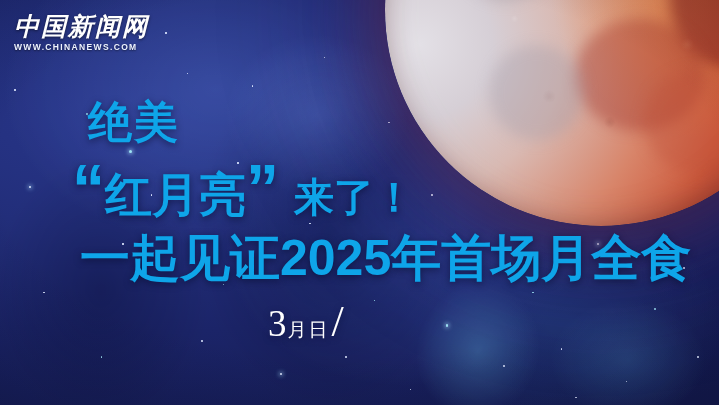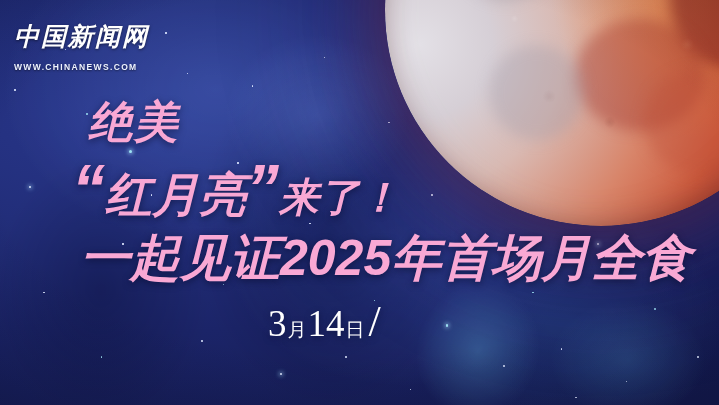--- a/index.html
+++ b/index.html
@@ -85,49 +85,49 @@
       radial-gradient(10px 10px at 70% 58%, rgba(255,190,150,.35), rgba(0,0,0,0) 70%),
       radial-gradient(7px 7px at 84% 40%, rgba(120,30,28,.5), rgba(0,0,0,0) 70%),
       radial-gradient(6px 6px at 46% 26%, rgba(255,210,150,.4), rgba(0,0,0,0) 70%);
   }
   .moon-limb{
     position:absolute;inset:0;border-radius:50%;
     box-shadow:inset -10px 6px 34px rgba(60,10,14,.55), inset 20px 0 40px rgba(255,255,255,.10);
   }
 
   
-  .logo{position:absolute;left:14px;top:24px;}
+  .logo{position:absolute;left:14px;top:14px;}
   .logo-zh{
     font-family:"Liberation Serif", serif;
     color:#ffffff;font-size:25px;font-weight:700;
     letter-spacing:2px;line-height:1;
     font-style:italic;
     text-shadow:0 1px 3px rgba(0,0,0,.5);
     white-space:nowrap;
   }
   .logo-url{
-    margin-top:14px;
+    margin-top:4px;
     color:#eef3ff;font-size:8.5px;font-weight:700;
     letter-spacing:1.35px;line-height:1;
     text-shadow:0 1px 2px rgba(0,0,0,.5);
     white-space:nowrap;
   }
 
   
   .copy{position:absolute;left:0;top:0;width:100%;height:100%;}
   .ln{
-    position:absolute;white-space:nowrap;color:#f9a8d4;
-    font-weight:700;font-style:italic;
+    position:absolute;white-space:nowrap;color:#0ea5e9;
+    font-weight:700;
     text-shadow:0 2px 7px rgba(8,12,48,.65);
   }
   .ln1{left:88px;top:100px;font-size:44px;letter-spacing:2px;line-height:1;}
   .ln2{left:72px;top:155px;line-height:1;display:flex;align-items:baseline;}
   .ln2 .big{font-size:47px;letter-spacing:0px;}
   .ln2 .q{font-size:66px;}
-  .ln2 .small{font-size:40px;margin-left:0;letter-spacing:0px;}
+  .ln2 .small{font-size:40px;margin-left:15px;letter-spacing:0px;}
   .ln3{left:80px;top:233px;font-size:50px;letter-spacing:0px;line-height:1;text-align:center;}
 
   .dateline{
     position:absolute;left:268px;top:300px;
     color:#ffffff;font-family:"Liberation Serif", serif;
     font-weight:400;font-style:normal;white-space:nowrap;
     display:flex;align-items:baseline;line-height:1;
     text-shadow:0 2px 6px rgba(8,12,48,.6);
   }
   .dateline .n{font-size:37px;}
@@ -215,19 +215,18 @@
       <span class="big">红月亮</span>
       <span class="q">”</span>
       <span class="small">来了！</span>
     </div>
 
     <div class="ln ln3">一起见证2025年首场月全食</div>
 
     <div class="dateline">
       <span class="n">3</span>
       <span class="u">月</span>
-      <span class="n">14</span>
       <span class="u">日</span>
       <span class="sl">/</span>
     </div>
 
   </div>
 </div>
 
 </body></html>

